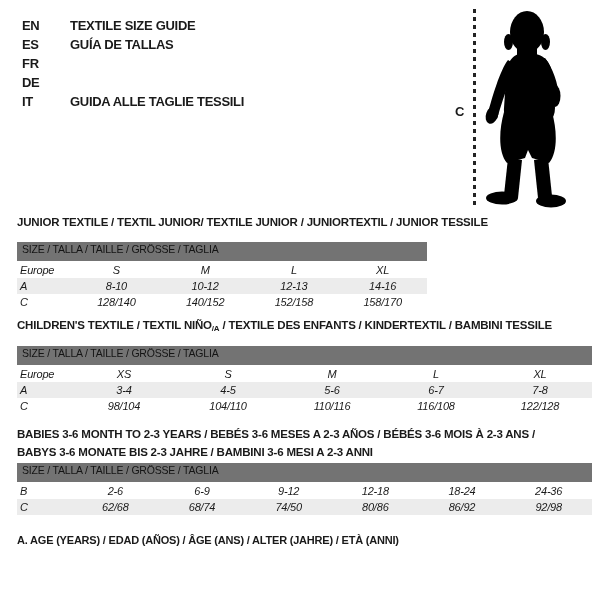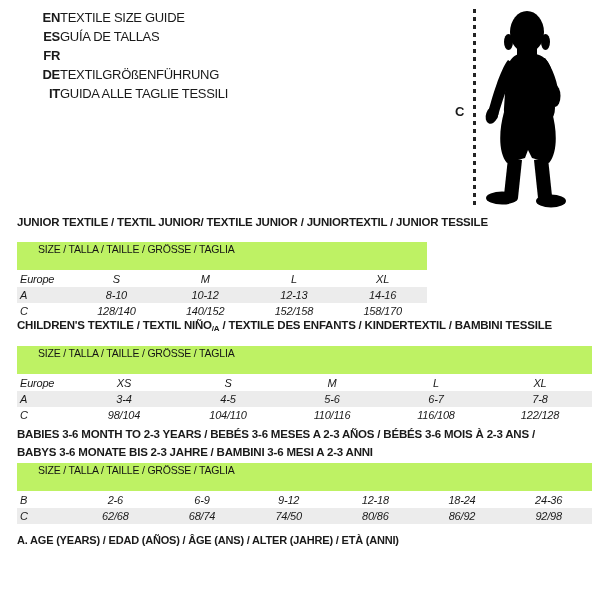--- a/index.html
+++ b/index.html
@@ -5,45 +5,45 @@
   * { margin:0; padding:0; box-sizing:border-box; }
   html,body { width:600px; height:600px; }
   body {
     position:relative;
     background:#ffffff;
     color:#1a1a1a;
     font-family:"Liberation Sans", sans-serif;
     overflow:hidden;
   }
   
-  .lang-block { position:absolute; left:22px; top:8px;text-align:right; }
+  .lang-block { position:absolute; left:22px; top:16px; }
   .lang-row { display:flex; height:19px; align-items:center; }
   .lang-code  { width:38px; font-size:13px; font-weight:700; letter-spacing:-0.3px; }
-  .lang-title { font-size:13px; font-weight:400; letter-spacing:-0.3px; }
+  .lang-title { font-size:13px; font-weight:700; letter-spacing:-0.3px;margin-left:10px; }
   
   .dash-line {
     position:absolute; left:473px; top:9px; width:3px; height:199px;
     background:repeating-linear-gradient(to bottom,#232323 0 4px, transparent 4px 8px);
   }
   .measure-label {
     position:absolute; left:455px; top:104px;
     font-size:13px; font-weight:700;
   }
   .baby-svg { position:absolute; left:479px; top:0; width:120px; height:215px; }
   
   .sec-heading {
     position:absolute; left:17px;
     font-size:11.5px; font-weight:700; letter-spacing:-0.2px; white-space:nowrap;
   }
   .sec-heading .sub { font-size:8px; vertical-align:-2px; }
   .sec-heading.two-line { line-height:18px; }
   .table-block { position:absolute; left:17px; }
   .size-bar {
-    background:#bef264; height:28px; line-height:14px;
-    font-size:10.5px; padding-left:21px; color:#141414;
+    background:#737373; height:19px; line-height:14px;
+    font-size:10.5px; padding-left:5px; color:#141414;
     letter-spacing:-0.2px; margin-bottom:1px;
   }
   table { width:100%; border-collapse:collapse; table-layout:fixed; }
   td {
     height:16px; padding:0; text-align:center;
     font-size:11px; letter-spacing:-0.2px; color:#1a1a1a;font-style:italic;
   }
   td.label { width:55px; text-align:left; padding-left:3px; }
   tr.shade { background:#ececec; }
   
@@ -60,21 +60,20 @@
   </div>
   <div class="lang-row">
     <span class="lang-code">ES</span>
     <span class="lang-title">GUÍA DE TALLAS</span>
   </div>
   <div class="lang-row">
     <span class="lang-code">FR</span>
   </div>
   <div class="lang-row">
     <span class="lang-code">DE</span>
-    <span class="lang-title">TEXTILGRÖßENFÜHRUNG</span>
   </div>
   <div class="lang-row">
     <span class="lang-code">IT</span>
     <span class="lang-title">GUIDA ALLE TAGLIE TESSILI</span>
   </div>
 </div>
 
 <div class="dash-line"></div>
 <span class="measure-label">C</span>
 <svg class="baby-svg" viewBox="0 0 120 215" aria-hidden="true">

